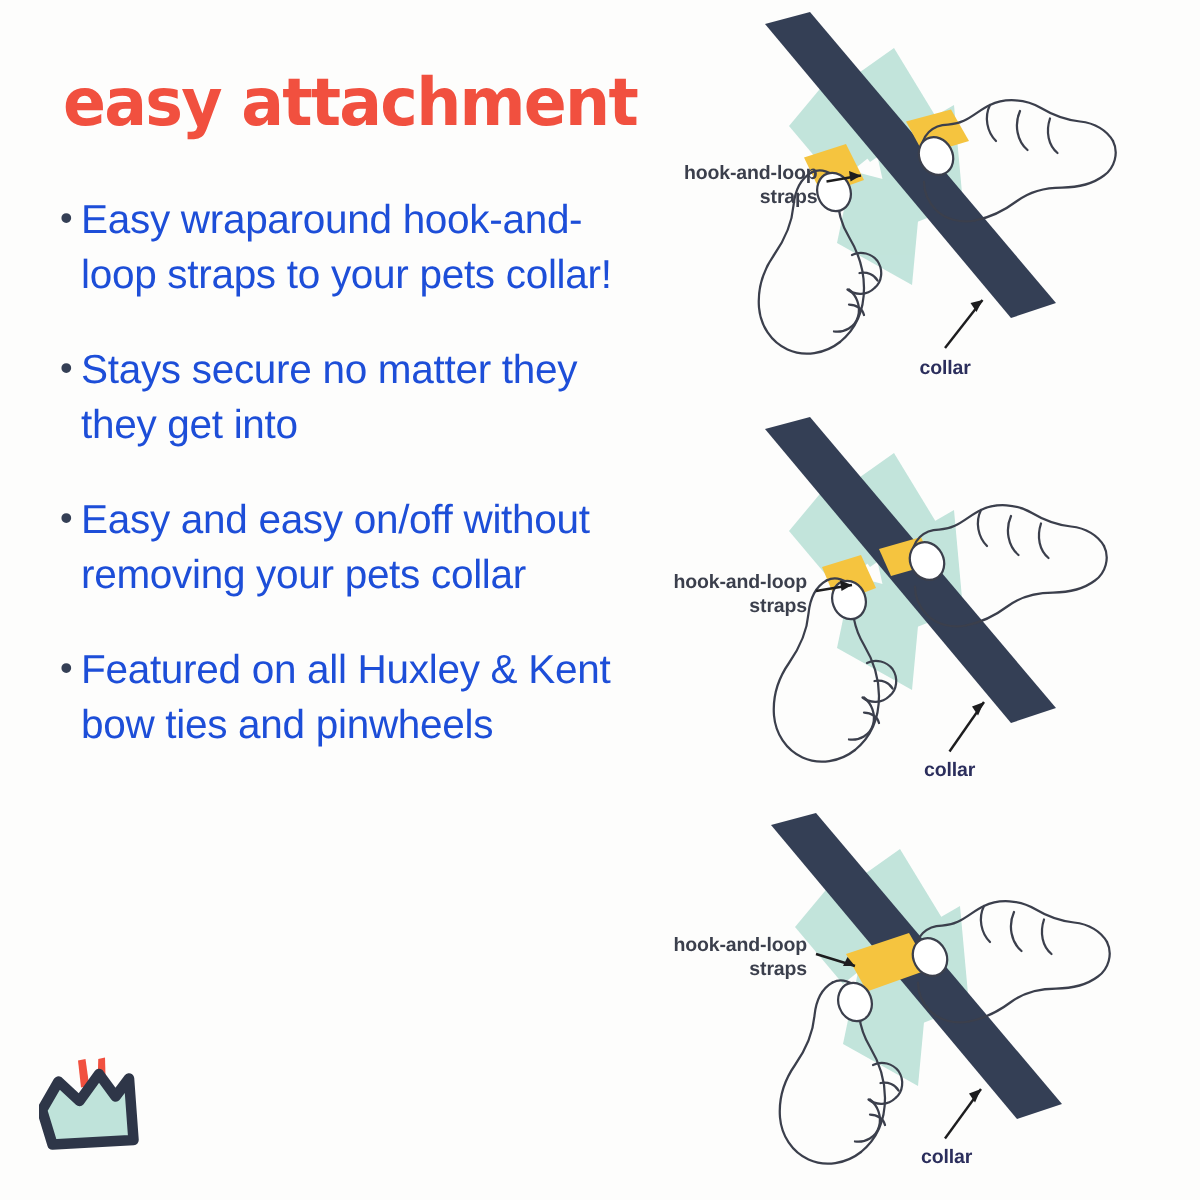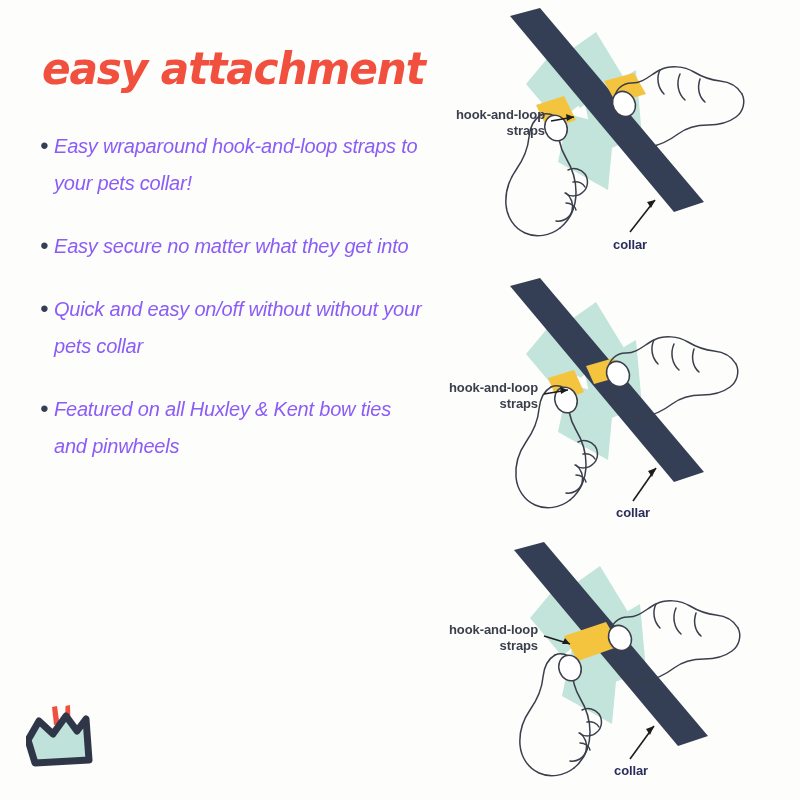--- a/index.html
+++ b/index.html
@@ -24,21 +24,20 @@
     background: #fdfdfc;
   }
 
   
   #left-column {
     position: absolute;
     left: 0;
     top: 0;
     width: 430px;
     height: 560px;
-    font-style: italic;
   }
 
   #page-title {
     position: absolute;
     left: 42px;
     top: 44px;
     font-size: 44px;
     line-height: 50px;
     font-weight: 700;
     letter-spacing: -1.2px;
@@ -63,22 +62,22 @@
   }
   .bullet-dot {
     flex: 0 0 auto;
     color: #343f55;
     font-size: 24px;
     line-height: 34px;
     width: 14px;
     margin-top: 1px;
   }
   .bullet-text {
-    color: #8b5cf6;
-    font-size: 20px;
+    color: #1d4ed8;
+    font-size: 27px;
     line-height: 37px;
     font-weight: 400;
     letter-spacing: -0.2px;
     max-width: 375px;
     font-family: "Liberation Sans", sans-serif;
   }
 
   
   #crown-logo {
     position: absolute;
@@ -128,26 +127,26 @@
 
     <div id="bullet-list">
 
       <div class="bullet-item">
         <span class="bullet-dot">•</span>
         <span class="bullet-text">Easy wraparound hook-and-loop straps to your pets collar!</span>
       </div>
 
       <div class="bullet-item">
         <span class="bullet-dot">•</span>
-        <span class="bullet-text">Easy secure no matter what they get into</span>
+        <span class="bullet-text">Stays secure no matter they they get into</span>
       </div>
 
       <div class="bullet-item">
         <span class="bullet-dot">•</span>
-        <span class="bullet-text">Quick and easy on/off without without your pets collar</span>
+        <span class="bullet-text">Easy and easy on/off without removing your pets collar</span>
       </div>
 
       <div class="bullet-item">
         <span class="bullet-dot">•</span>
         <span class="bullet-text">Featured on all Huxley &amp; Kent bow ties and pinwheels</span>
       </div>
 
     </div>
 
     <div id="crown-logo">

